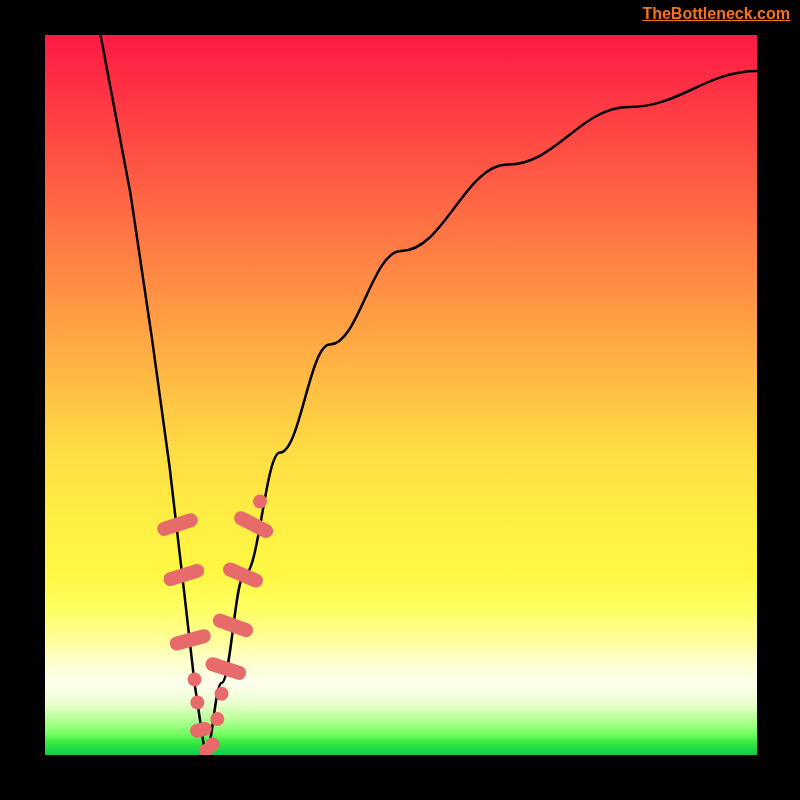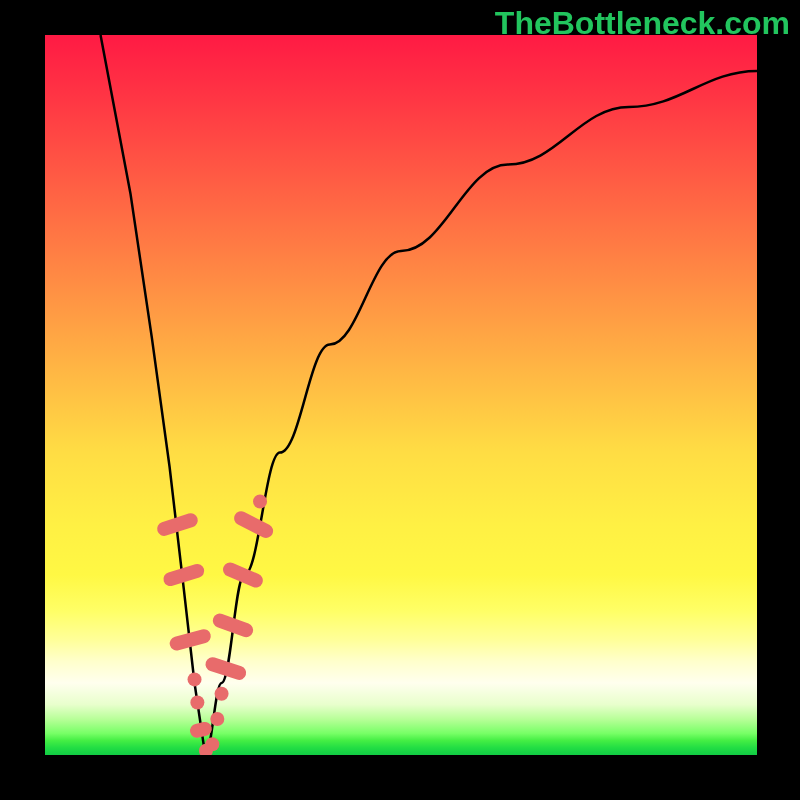--- a/index.html
+++ b/index.html
@@ -11,25 +11,26 @@
       width: 800px;
       height: 800px;
       background: #000000;
       position: relative;
       overflow: hidden;
     }
     .watermark {
       position: absolute;
       top: 5px;
       right: 10px;
-      color: #22c55e;
+      color: #f97316;
       font-family: Arial, sans-serif;
-      font-size: 32px;
+      font-size: 16px;
       font-weight: bold;
       z-index: 10;
+      text-decoration: underline;
     }
     .chart-area {
       position: absolute;
       top: 35px;
       left: 45px;
       width: 712px;
       height: 720px;
       background: linear-gradient(to bottom,
         #ff1a44 0%,
         #ff3344 8%,

